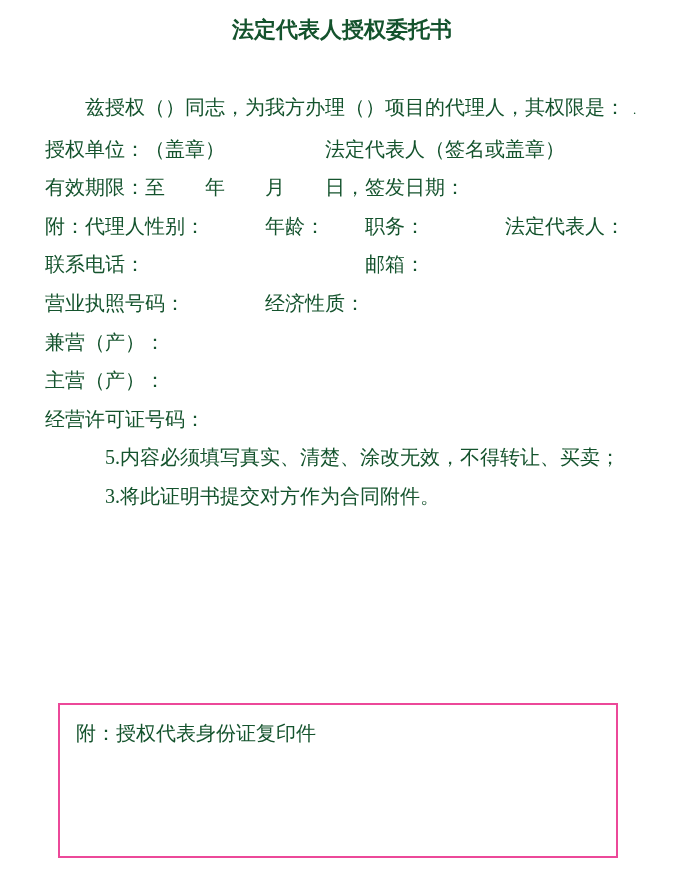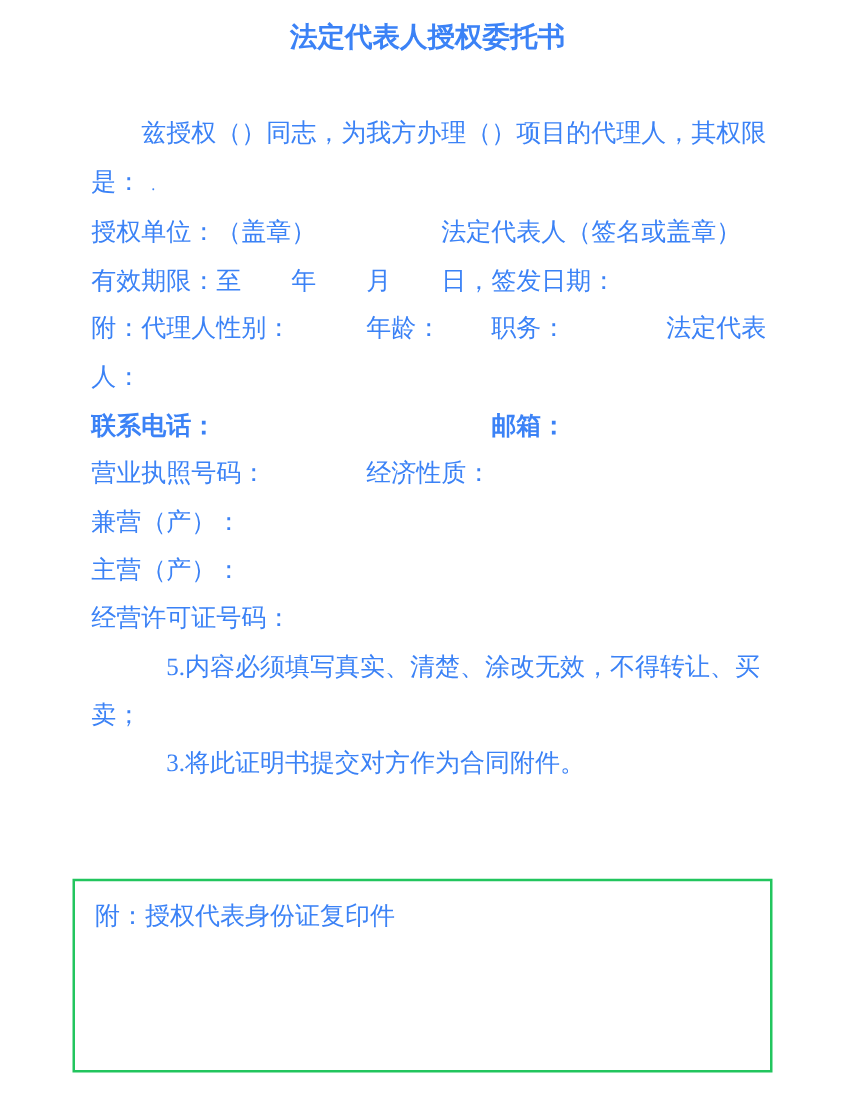--- a/index.html
+++ b/index.html
@@ -5,21 +5,21 @@
   html, body {
     margin: 0;
     padding: 0;
     background: #ffffff;
   }
   .page {
     position: relative;
     width: 684px;
     height: 876px;
     background: #ffffff;
-    color: #3b82f6;
+    color: #14532d;
     font-family: "Liberation Serif", "DejaVu Serif", serif;
     overflow: hidden;
   }
   .doc-title {
     position: absolute;
     top: 16px;
     left: 0;
     width: 100%;
     text-align: center;
     font-size: 22px;
@@ -30,39 +30,38 @@
   .content {
     position: absolute;
     left: 45px;
     right: 45px;
     top: 88px;
     font-size: 20px;
   }
   .line {
     line-height: 38.6px;
     white-space: pre-wrap;
-    margin-left: 28px;
   }
   .intro {
     text-indent: 2em;
   }
   .bold {
-    font-weight: bold;
+    font-weight: normal;
   }
   .trailing-dot {
     font-size: 13px;
     margin-left: 8px;
   }
   .attachment-box {
     position: absolute;
     left: 58px;
     top: 703px;
     width: 560px;
     height: 155px;
-    border: 2px solid #22c55e;
+    border: 2px solid #ec4899;
     box-sizing: border-box;
     padding: 14px 16px;
   }
   .attachment-box .box-label {
     font-size: 20px;
     line-height: 28px;
     white-space: pre-wrap;
   }
 </style>
 </head>

